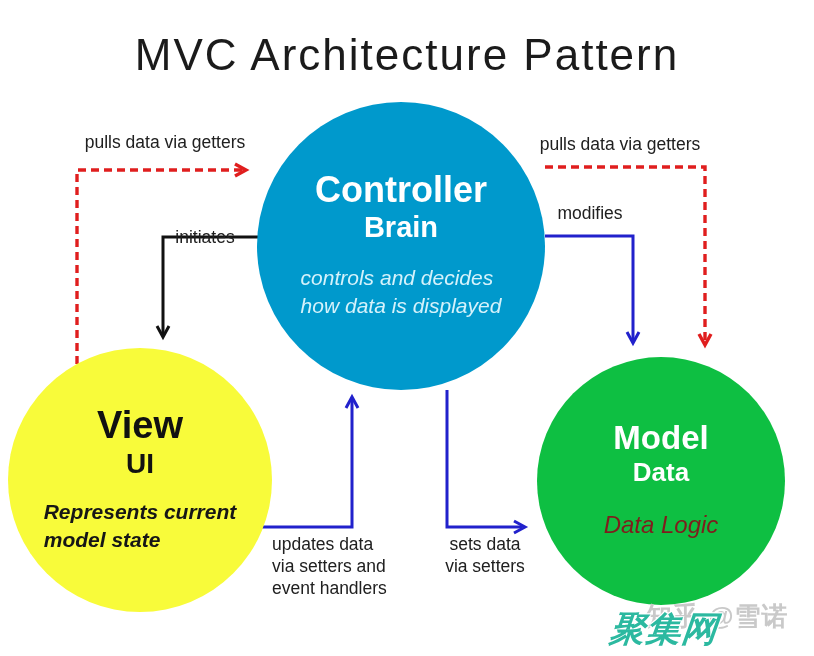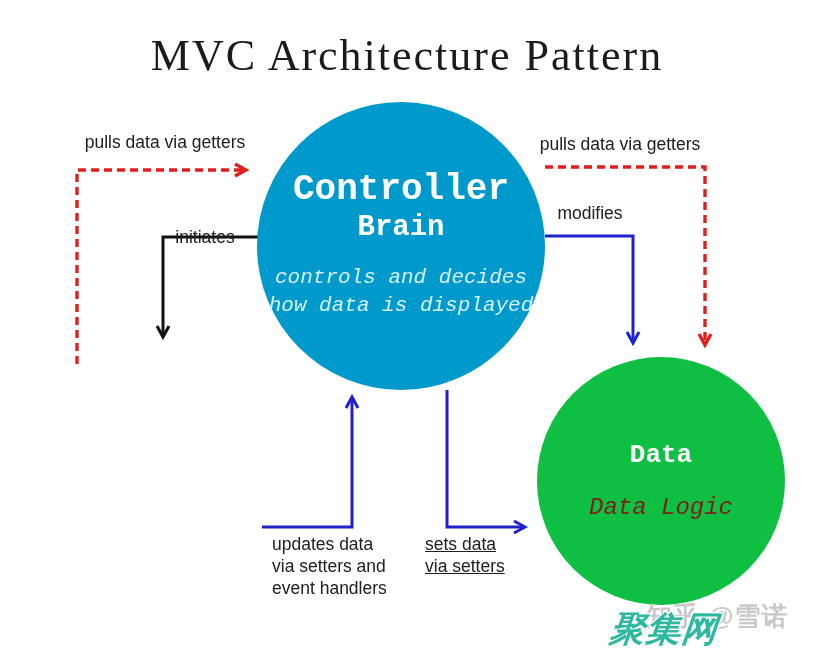--- a/index.html
+++ b/index.html
@@ -2,27 +2,26 @@
 <html><head>
 <meta charset="utf-8">
 <style>
   html,body{margin:0;padding:0;background:#ffffff;}
   #stage{
     position:relative;width:814px;height:656px;background:#ffffff;overflow:hidden;
     font-family:"Liberation Sans", sans-serif;color:#1c1c1c;
   }
   .title{
     position:absolute;left:0;top:30px;width:814px;text-align:center;
-    font-size:44px;font-weight:400;letter-spacing:2px;color:#1b1b1b;font-family:Liberation Serif, serif;
+    font-size:44px;font-weight:400;letter-spacing:2px;color:#1b1b1b;
   }
   .circle{
     position:absolute;border-radius:50%;
     display:flex;flex-direction:column;align-items:center;justify-content:center;
-    text-align:center;
-    font-family:Liberation Mono, monospace;
+    text-align:left;
   }
   .circle .cname{font-weight:bold;line-height:1.05;}
   .circle .csub{font-weight:bold;line-height:1.1;}
   .circle .cdesc{font-style:italic;white-space:pre-line;line-height:1.35;}
   #controller-circle{left:257px;top:102px;width:288px;height:288px;background:#0099cc;color:#ffffff;}
   #controller-circle .cname{font-size:36px;}
   #controller-circle .csub{font-size:29px;margin-top:3px;}
   #controller-circle .cdesc{font-size:21px;margin-top:20px;color:#d5f2fb;}
   #view-circle{left:8px;top:348px;width:264px;height:264px;background:#f8fb3a;color:#111111;}
   #view-circle .cname{font-size:38px;}
@@ -35,21 +34,21 @@
   svg.arrows{position:absolute;left:0;top:0;pointer-events:none;}
   .alabel{
     position:absolute;font-size:17.5px;font-weight:500;color:#202020;
     white-space:pre-line;line-height:1.25;
   }
   #label-pulls-left{left:60px;top:132px;width:210px;text-align:center;}
   #label-initiates{left:145px;top:205px;width:120px;text-align:center;margin-top:22px;}
   #label-pulls-right{left:515px;top:134px;width:210px;text-align:center;}
   #label-modifies{left:530px;top:203px;width:120px;text-align:center;}
   #label-updates{left:272px;top:534px;text-align:left;}
-  #label-sets{left:425px;top:534px;width:120px;text-align:left;text-decoration:underline;}
+  #label-sets{left:425px;top:534px;width:120px;text-align:center;}
   .wm-bg{
     position:absolute;left:646px;top:599px;font-size:26px;letter-spacing:1px;
     color:#c9c9c9;font-weight:600;
   }
   .wm-logo{
     position:absolute;left:610px;top:606px;font-size:35px;font-weight:800;font-style:italic;
     color:#2cb9a0;transform:skewX(-6deg);
     text-shadow:1px 1px 0 #ffffff,-1px -1px 0 #ffffff,1px -1px 0 #ffffff,-1px 1px 0 #ffffff;
     letter-spacing:1px;
   }
@@ -87,22 +86,29 @@
     <path d="M447,390 L447,527 L522,527" fill="none" stroke="#2121cc" stroke-width="3" marker-end="url(#mk-blue)"></path>
   </svg>
 
   <div class="circle" id="controller-circle">
     <div class="cname">Controller</div>
     <div class="csub">Brain</div>
     <div class="cdesc">controls and decides
 how data is displayed</div>
   </div>
 
+  <div class="circle" id="view-circle">
+    <div class="cname">View</div>
+    <div class="csub">UI</div>
+    <div class="cdesc">Represents current
+model state</div>
+  </div>
 
   <div class="circle" id="model-circle">
+    <div class="cname">Model</div>
     <div class="csub">Data</div>
     <div class="cdesc">Data Logic</div>
   </div>
 
   <div class="alabel" id="label-pulls-left">pulls data via getters</div>
   <div class="alabel" id="label-initiates">initiates</div>
   <div class="alabel" id="label-pulls-right">pulls data via getters</div>
   <div class="alabel" id="label-updates">updates data
 via setters and
 event handlers</div>

